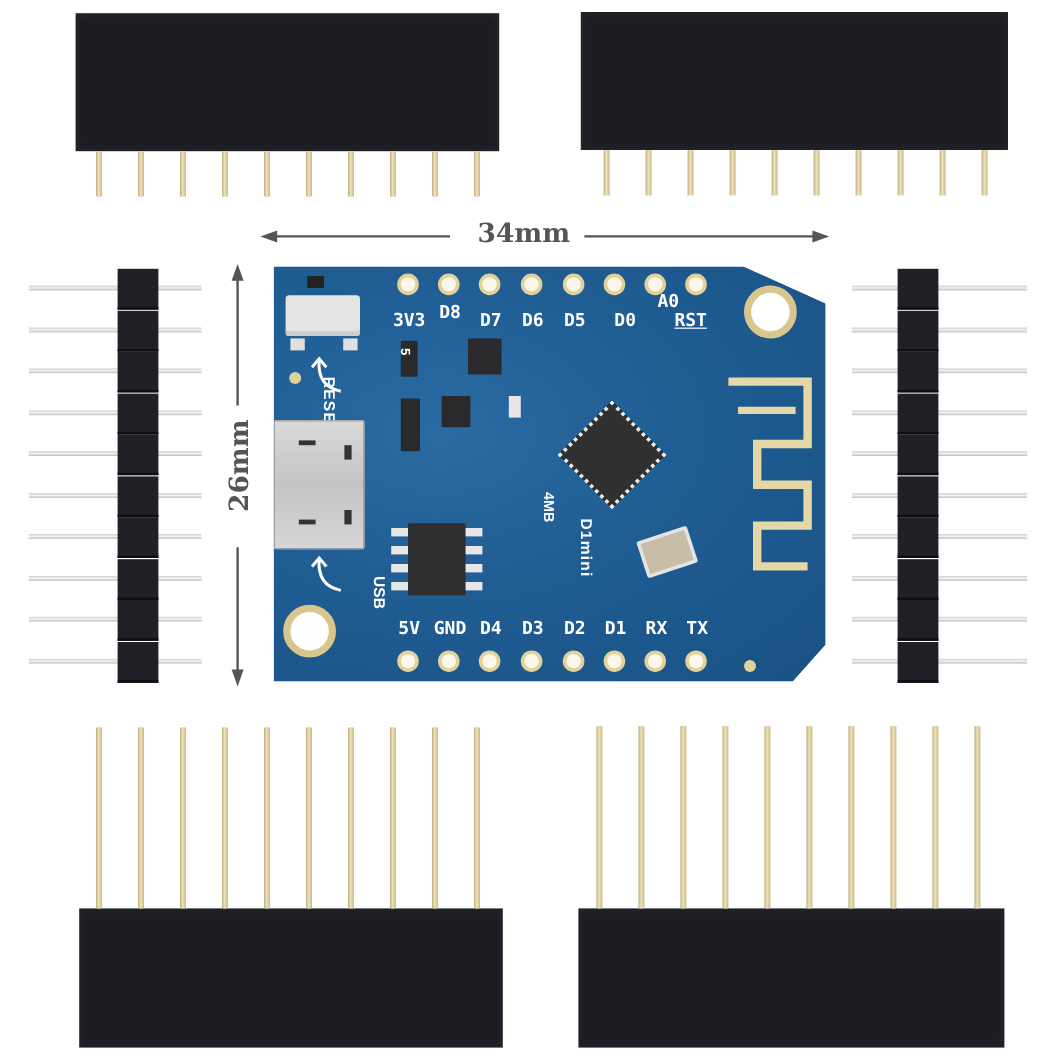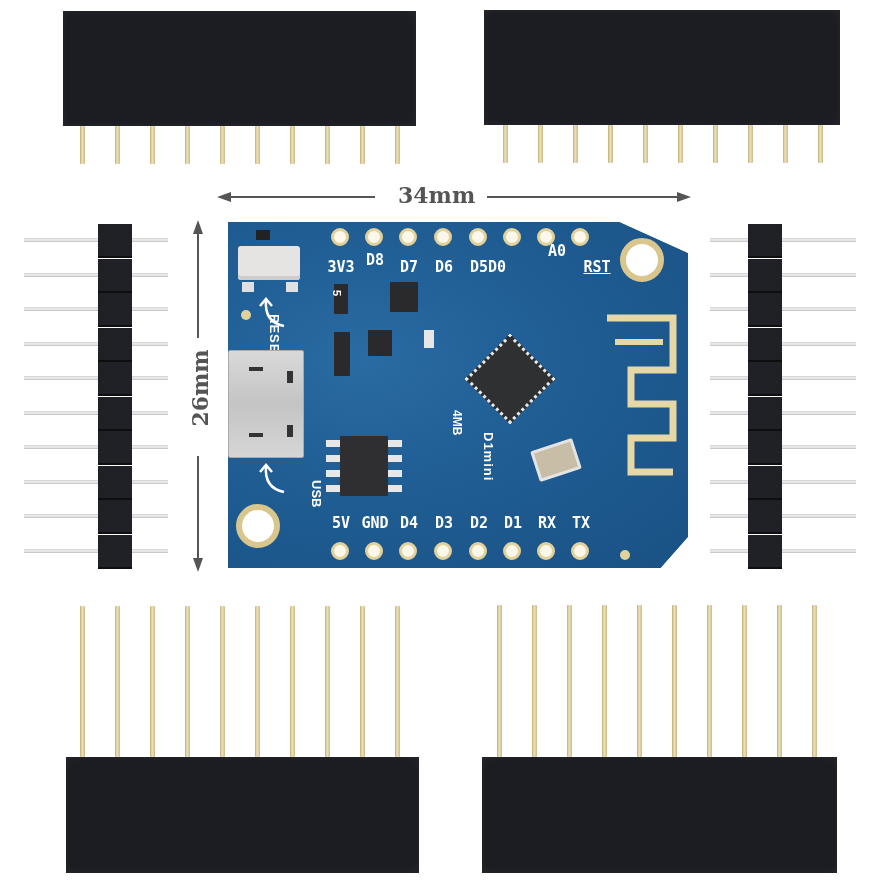--- a/index.html
+++ b/index.html
@@ -131,25 +131,25 @@
     <div class="pin-label" style="left:94px;top:36px;width:38px;text-align:center;">3V3</div>
     <div class="pad" style="left:137px;top:6px;"></div>
     <div class="pin-label" style="left:128px;top:29px;width:38px;text-align:center;">D8</div>
     <div class="pad" style="left:171px;top:6px;"></div>
     <div class="pin-label" style="left:162px;top:36px;width:38px;text-align:center;">D7</div>
     <div class="pad" style="left:206px;top:6px;"></div>
     <div class="pin-label" style="left:197px;top:36px;width:38px;text-align:center;">D6</div>
     <div class="pad" style="left:241px;top:6px;"></div>
     <div class="pin-label" style="left:232px;top:36px;width:38px;text-align:center;">D5</div>
     <div class="pad" style="left:275px;top:6px;"></div>
-    <div class="pin-label" style="left:250px;top:36px;width:38px;text-align:center;">D0</div>
+    <div class="pin-label" style="left:274px;top:36px;width:38px;text-align:center;">D0</div>
     <div class="pad" style="left:309px;top:6px;"></div>
     <div class="pin-label" style="left:300px;top:20px;width:38px;text-align:right;">A0</div>
     <div class="pad" style="left:343px;top:6px;"></div>
-    <div class="pin-label" style="left:350px;top:36px;width:38px;text-align:center;text-decoration:underline;">RST</div>
+    <div class="pin-label" style="left:334px;top:36px;width:38px;text-decoration:underline;">RST</div>
     <div class="pad" style="left:103px;top:320px;"></div>
     <div class="pin-label" style="left:92px;top:292px;width:42px;text-align:center;">5V</div>
     <div class="pad" style="left:137px;top:320px;"></div>
     <div class="pin-label" style="left:126px;top:292px;width:42px;text-align:center;">GND</div>
     <div class="pad" style="left:171px;top:320px;"></div>
     <div class="pin-label" style="left:160px;top:292px;width:42px;text-align:center;">D4</div>
     <div class="pad" style="left:206px;top:320px;"></div>
     <div class="pin-label" style="left:195px;top:292px;width:42px;text-align:center;">D3</div>
     <div class="pad" style="left:241px;top:320px;"></div>
     <div class="pin-label" style="left:230px;top:292px;width:42px;text-align:center;">D2</div>

